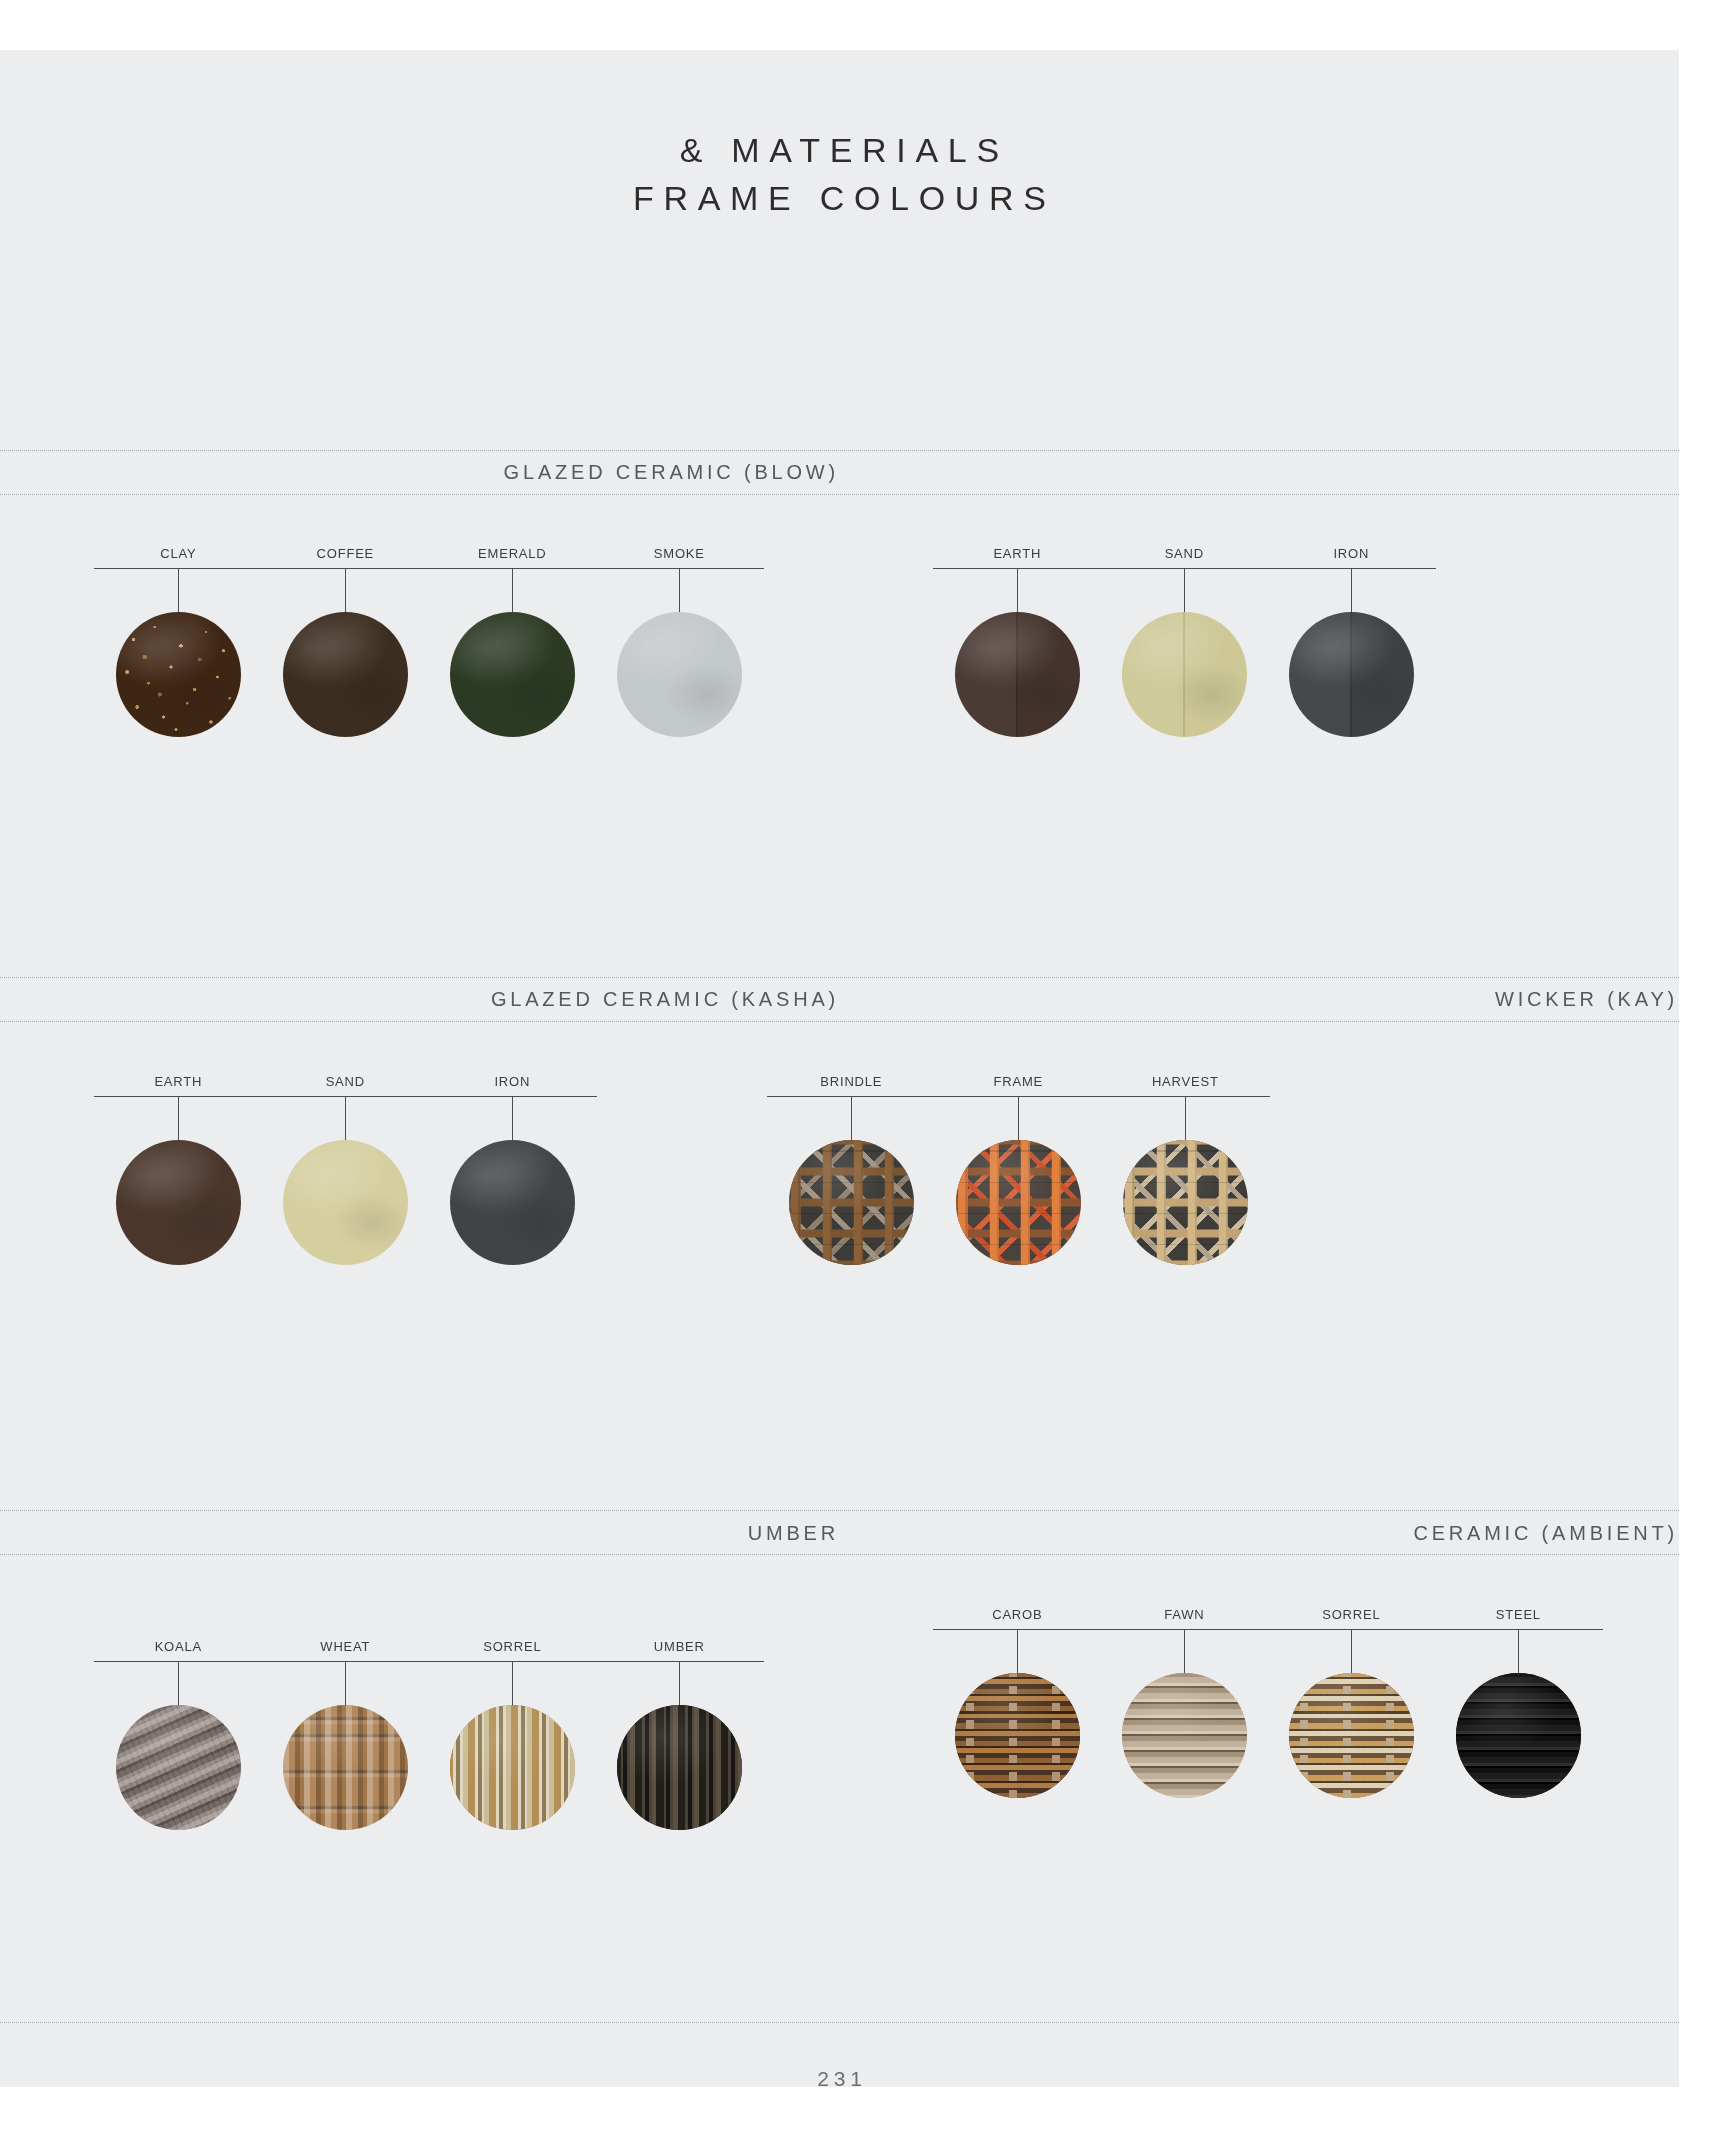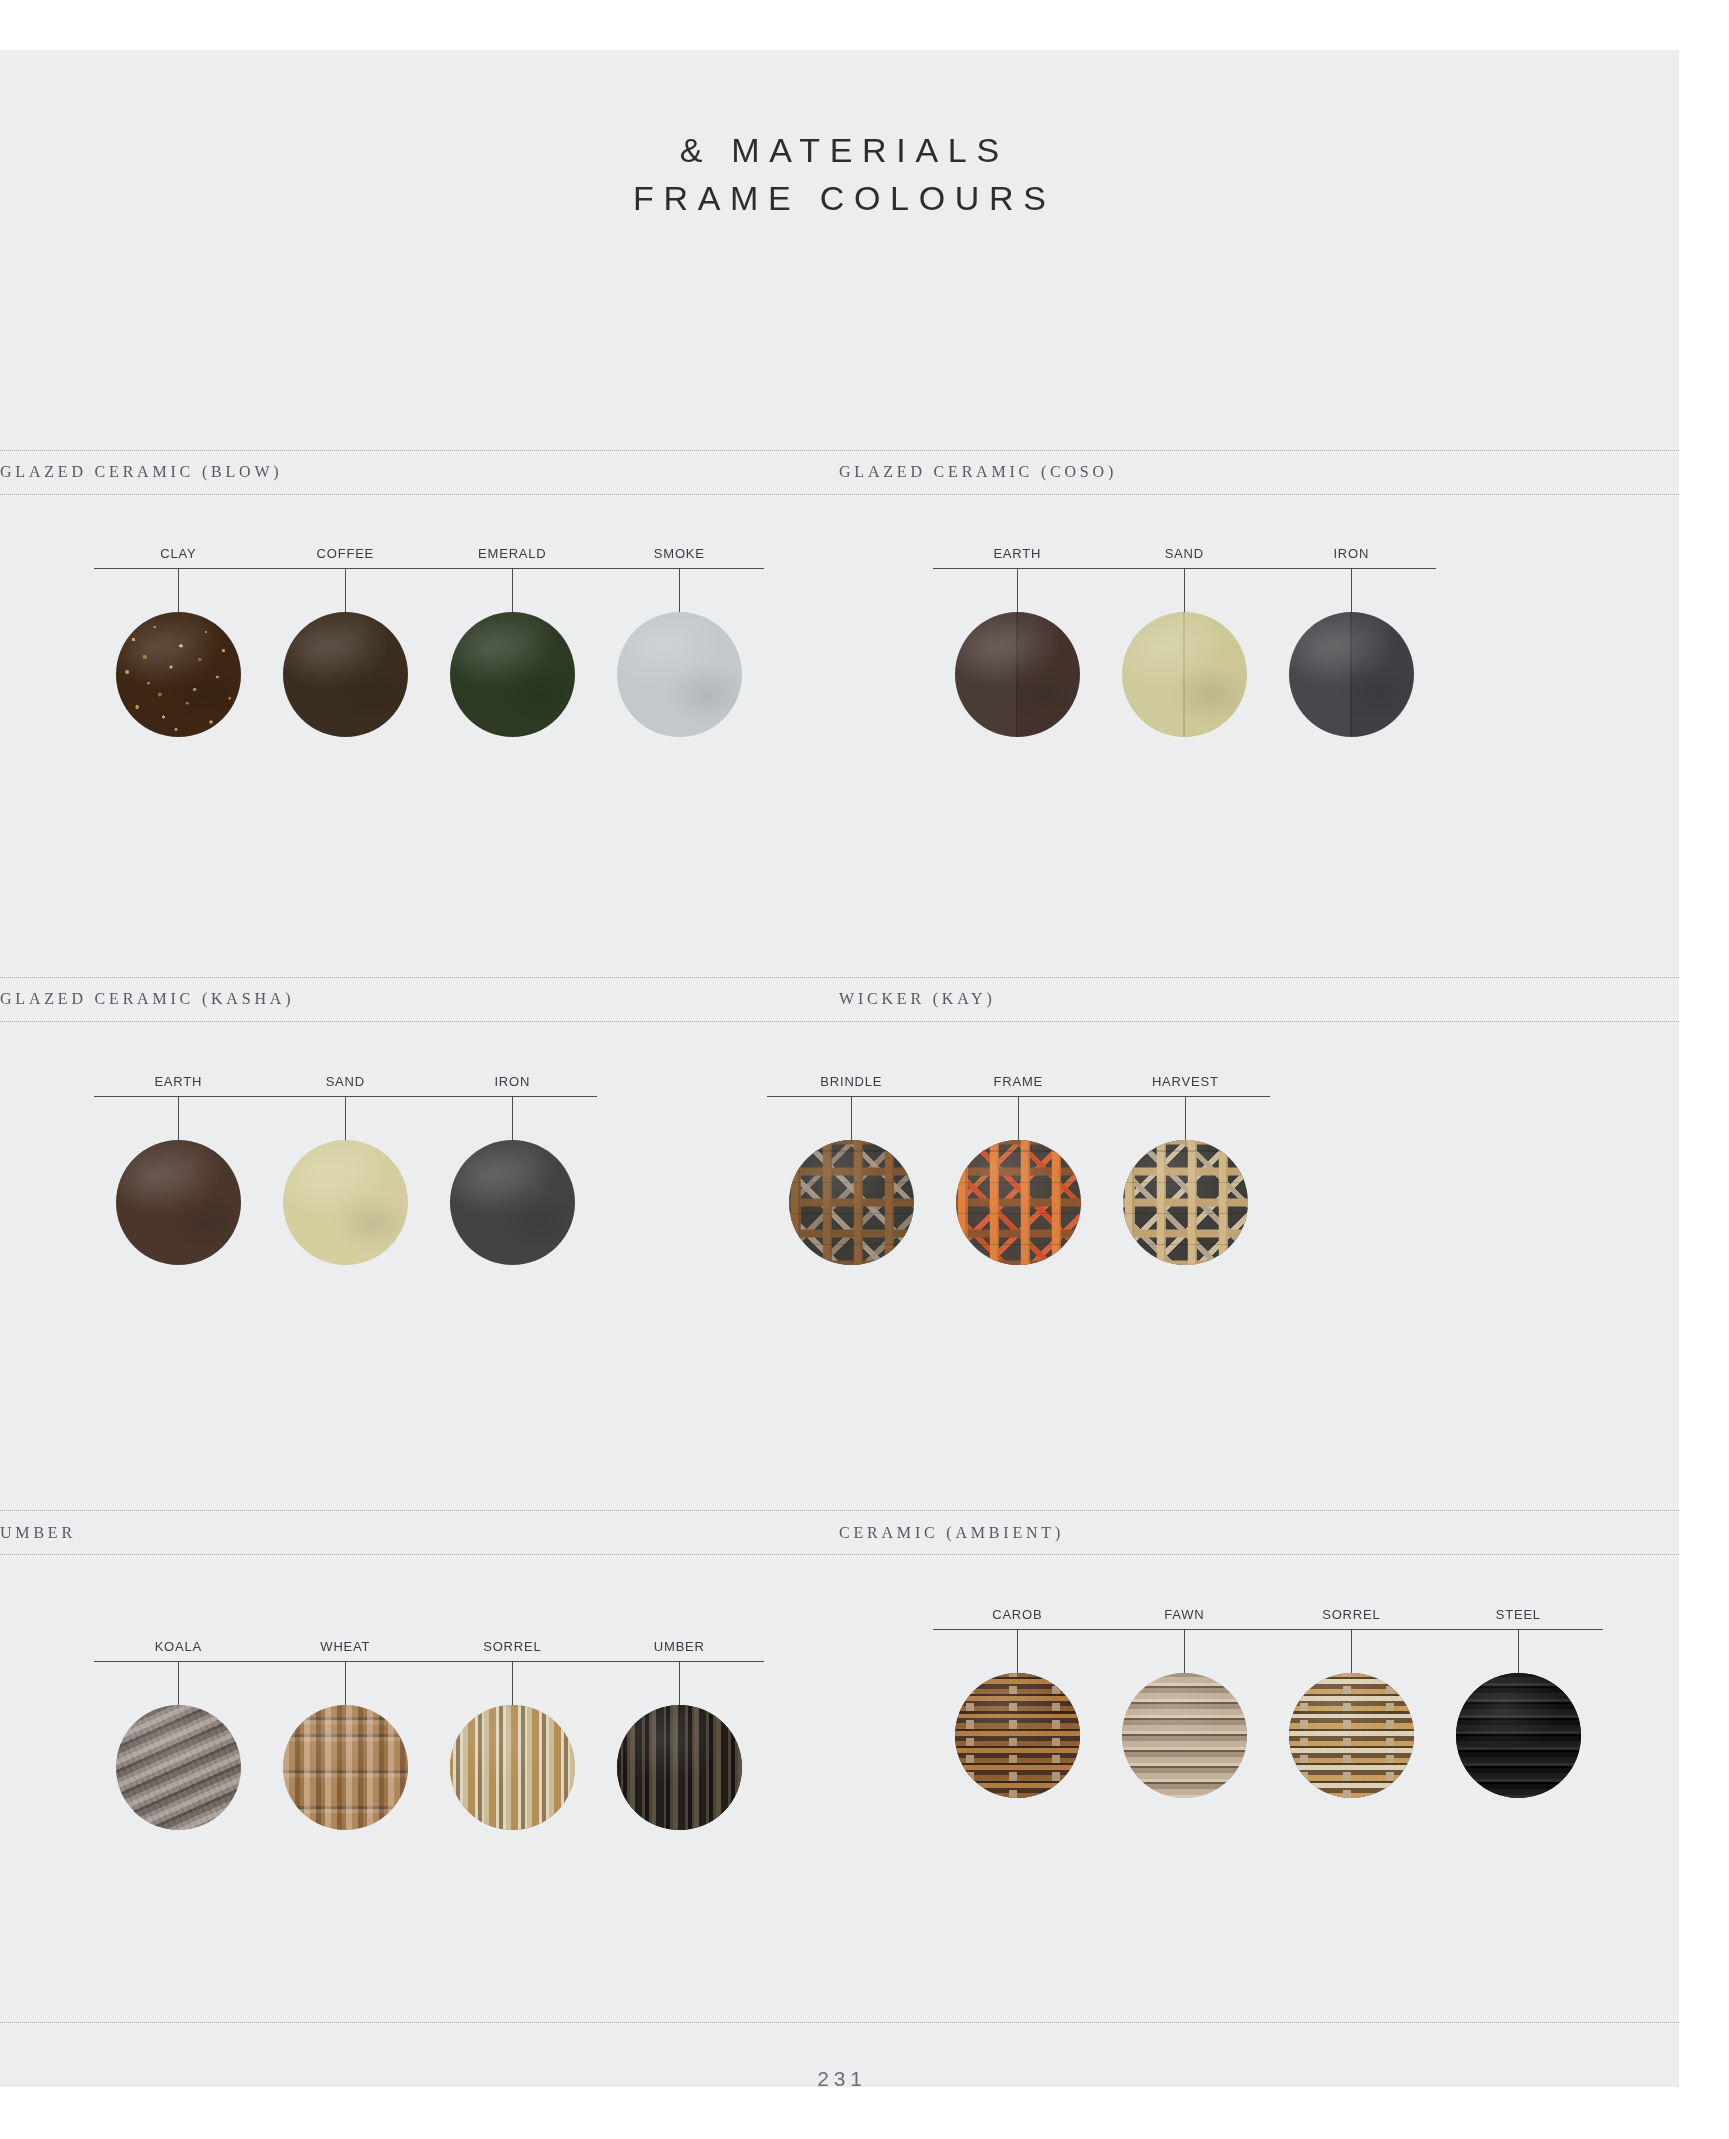--- a/index.html
+++ b/index.html
@@ -34,24 +34,23 @@
   .rule{
     position:absolute;left:0;width:1679px;height:0.7px;
     border-top:1.4px dotted #9b9ea3;
     opacity:.85;
   }
 
   
   .band{position:absolute;left:0;width:1679px;height:44px;}
   .band-title{
     position:absolute;top:50%;transform:translateY(-50%);
-    font-size:16px;letter-spacing:3.8px;color:#55585c;
-    white-space:nowrap;text-align:left;
+    font-size:20px;letter-spacing:3.8px;color:#55585c;
+    white-space:nowrap;text-align:right;
     width:839px;
-    font-family:Liberation Serif, serif;
   }
   .band-title.col-l{left:0;}
   .band-title.col-r{left:839px;}
 
   
   .group{position:absolute;}
   .swatch{
     position:absolute;top:0;width:125px;
   }
   .sw-label{
@@ -224,21 +223,20 @@
 <div class="page">
 
   <div class="title-block">
     <span class="title-line">&amp; MATERIALS</span>
     <span class="title-line">FRAME COLOURS</span>
   </div>
 
   <div class="rule" style="top:400px"></div>
   <div class="band" style="top:400px">
     <div class="band-title col-l">GLAZED CERAMIC (BLOW)</div>
-    <div class="band-title col-r">GLAZED CERAMIC (COSO)</div>
   </div>
   <div class="rule" style="top:444px"></div>
 
   <div class="group" style="left:116px;top:496px;width:693px;height:201px">
 
     <div class="swatch" style="left:0px">
       <div class="sw-label">CLAY</div>
       <div class="sw-underline"></div>
       <div class="sw-leader"></div>
       <div class="sw-disc" style="background:#3e2614">

